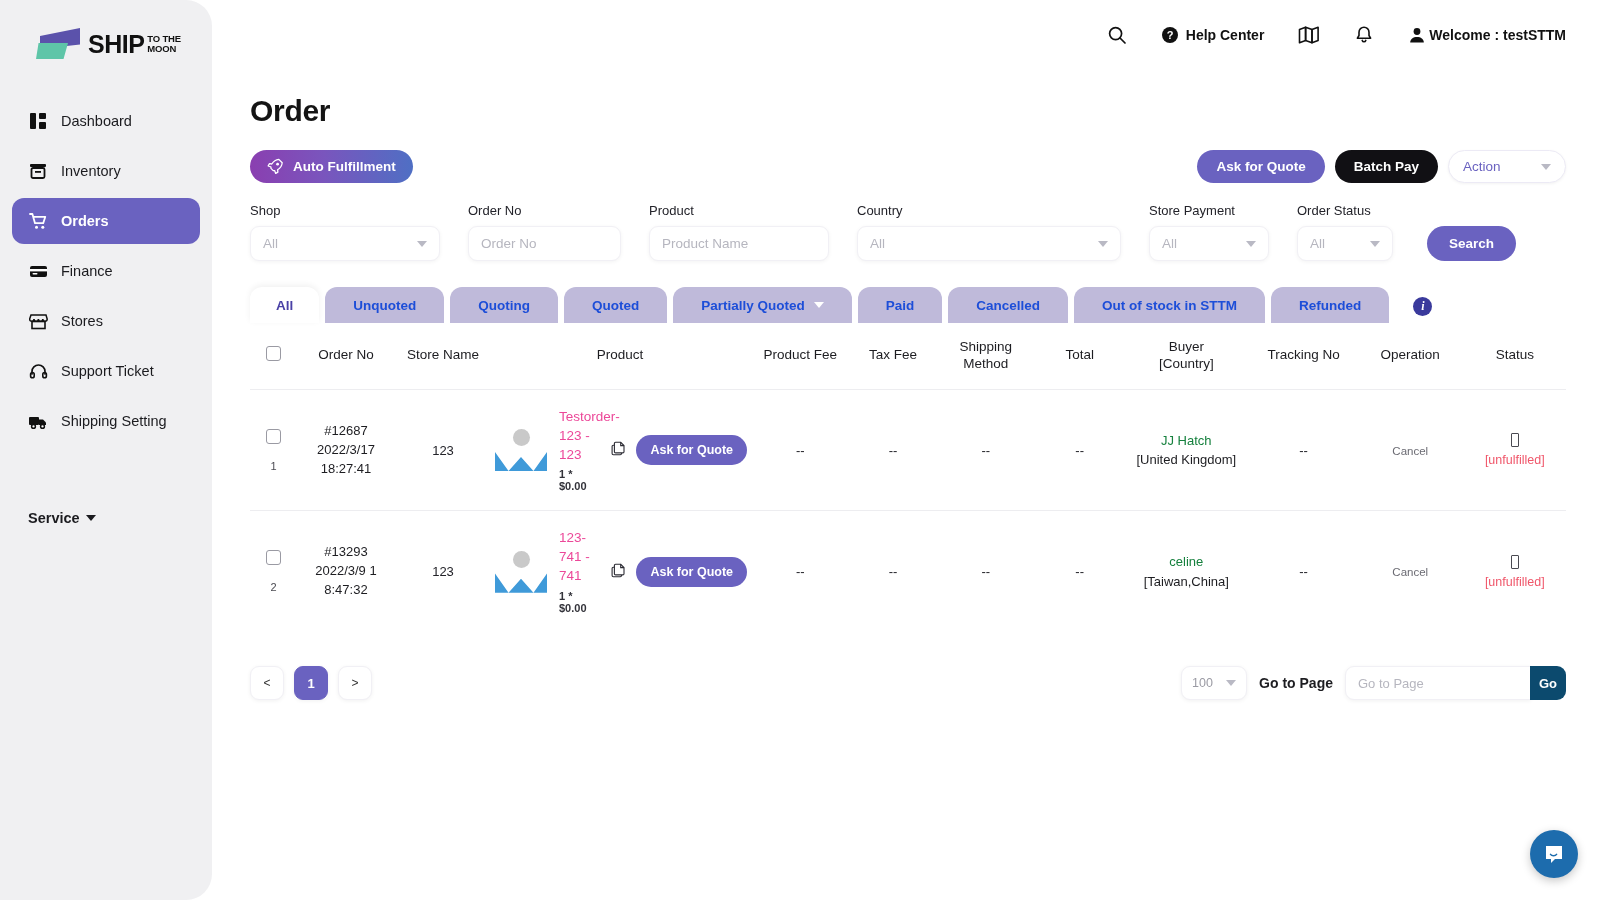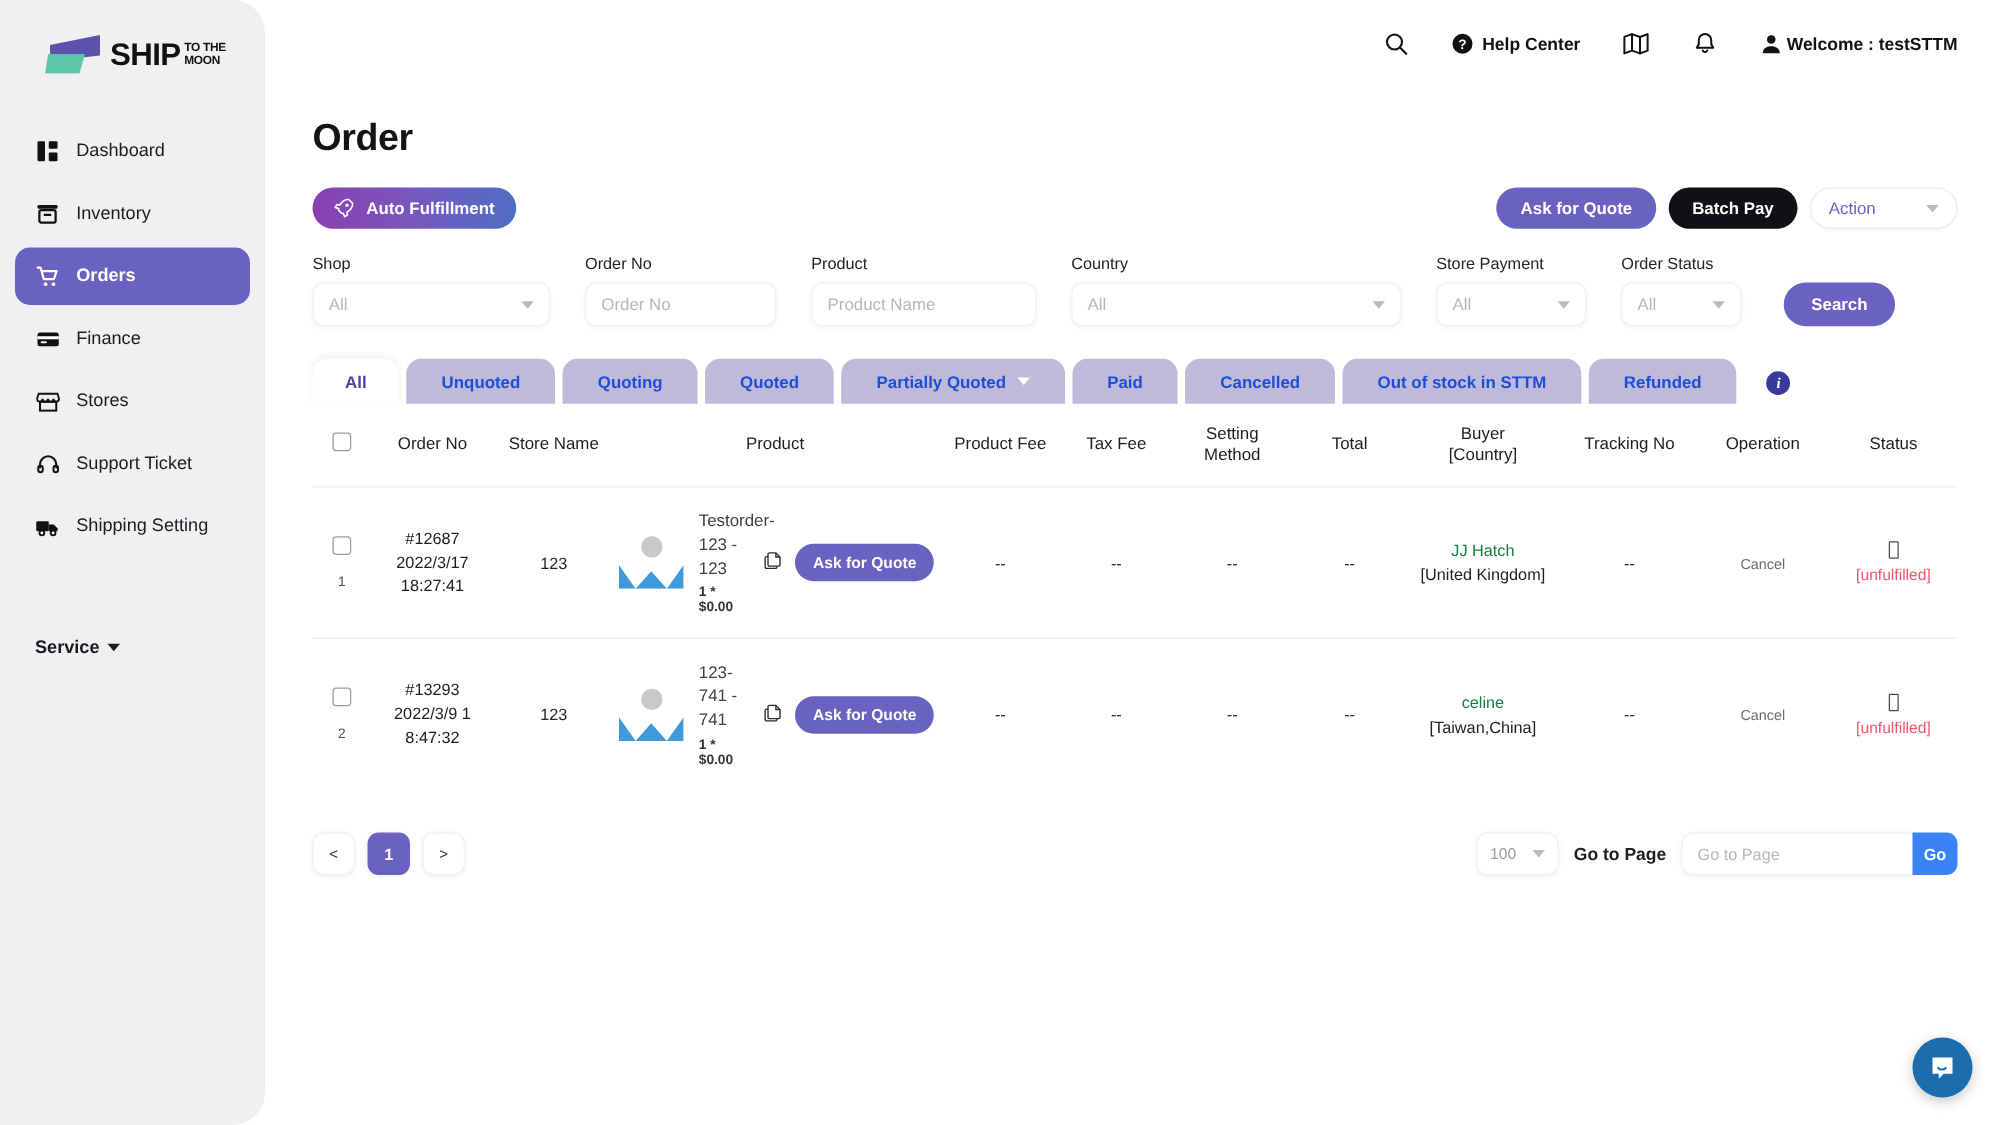--- a/index.html
+++ b/index.html
@@ -157,21 +157,21 @@
     width: 56px; height: 46px; flex: 0 0 56px; border-radius: 4px;
     background: #fff; position: relative; overflow: hidden;
   }
   .thumb .mtn {
     position: absolute; left: 2px; bottom: 2px; width: 52px; height: 32px;
     background: #3f9ad9;
     clip-path: polygon(0% 40%, 26% 100%, 50% 56%, 74% 100%, 100% 40%, 100% 100%, 0% 100%);
   }
   .thumb .sun { position: absolute; left: 20px; top: 2px; width: 17px; height: 17px; border-radius: 50%; background: #c9c9c9; }
   .prod-info { flex: 1; min-width: 0; }
-  .prod-name { color: #404040; font-size: 13.5px; line-height: 1.4; cursor: pointer; }
+  .prod-name { color: #ec4899; font-size: 13.5px; line-height: 1.4; cursor: pointer; }
   .prod-qty { font-size: 11px; color: #33333a; margin-top: 4px; font-weight: 600; }
   .copy-ico { flex: 0 0 15px; cursor: pointer; }
   .btn-askquote {
     background: #6a62c0; color: #fff; border: none; border-radius: 16px;
     height: 30px; padding: 0 14px; font-size: 12.5px; font-weight: 700; cursor: pointer;
     white-space: nowrap; font-family: "Liberation Sans", sans-serif;
   }
   .dash { color: #5c5c64; }
   .buyer-name { font-size: 13px; color: #15803d; line-height: 1.5; }
   .buyer-country { font-size: 13px; color: #1d1d21; line-height: 1.5; }
@@ -199,21 +199,21 @@
     display: flex; align-items: center; justify-content: space-between;
     padding: 0 10px; font-size: 12.5px; color: #9b9ba4; cursor: pointer;
   }
   .gtp-label { font-size: 14px; font-weight: 700; color: #1d1d21; }
   .gtp-input {
     width: 186px; height: 34px; border-radius: 9px 0 0 9px; background: #fff;
     border: 1px solid #f1f0f5; box-shadow: 0 1px 4px rgba(0,0,0,.06);
     display: flex; align-items: center; padding: 0 12px; font-size: 13px; color: #b6b6bf;
   }
   .gtp-go {
-    width: 36px; height: 34px; border-radius: 0 9px 9px 0; background: #3b82f6;
+    width: 36px; height: 34px; border-radius: 0 9px 9px 0; background: #0c4a6e;
     color: #fff; font-size: 13px; font-weight: 700; border: none; cursor: pointer;
     display: flex; align-items: center; justify-content: center; margin-left: -1px;
     font-family: "Liberation Sans", sans-serif;
   }
   .gtp-wrap { display: flex; align-items: center; }
 
   .chat-fab {
     position: absolute; right: 22px; bottom: 22px; width: 48px; height: 48px;
     border-radius: 50%; background: #1d6cad; cursor: pointer;
     display: flex; align-items: center; justify-content: center;
@@ -461,21 +461,21 @@
           <tr>
             <th class="c-chk">
               <span class="chk"></span>
             </th>
             <th class="c-ono">Order No</th>
             <th class="c-store">Store Name</th>
             <th class="c-prod">Product</th>
             <th class="c-pfee">Product Fee</th>
             <th class="c-tax">Tax Fee</th>
             <th class="c-ship">
-              <span>Setting</span><br>
+              <span>Shipping</span><br>
               <span>Method</span>
             </th>
             <th class="c-total">Total</th>
             <th class="c-buyer">
               <span>Buyer</span><br>
               <span>[Country]</span>
             </th>
             <th class="c-track">Tracking No</th>
             <th class="c-oper">Operation</th>
             <th class="c-stat">Status</th>

